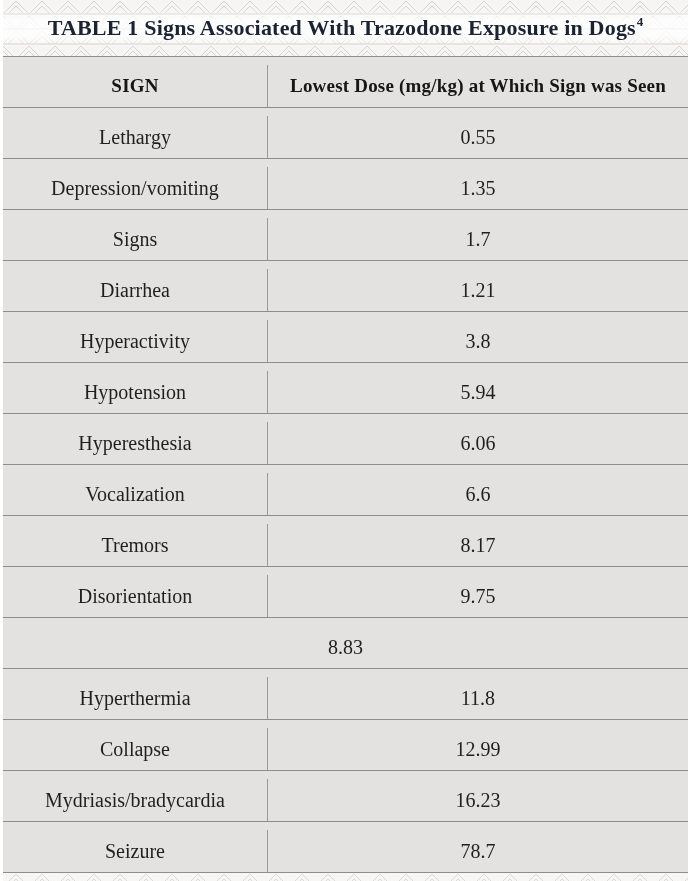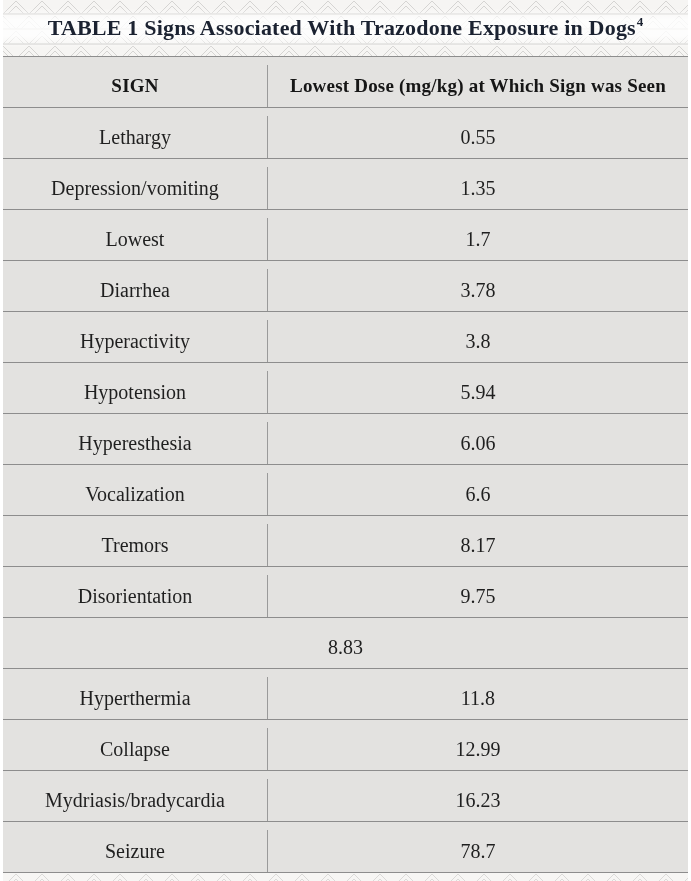--- a/index.html
+++ b/index.html
@@ -114,27 +114,27 @@
     <div class="cell sign-col">Lethargy</div>
     <div class="cell dose-col">0.55</div>
   </div>
 
   <div class="t-row">
     <div class="cell sign-col">Depression/vomiting</div>
     <div class="cell dose-col">1.35</div>
   </div>
 
   <div class="t-row">
-    <div class="cell sign-col">Lowest</div>
+    <div class="cell sign-col">Signs</div>
     <div class="cell dose-col">1.7</div>
   </div>
 
   <div class="t-row">
     <div class="cell sign-col">Diarrhea</div>
-    <div class="cell dose-col">3.78</div>
+    <div class="cell dose-col">1.21</div>
   </div>
 
   <div class="t-row">
     <div class="cell sign-col">Hyperactivity</div>
     <div class="cell dose-col">3.8</div>
   </div>
 
   <div class="t-row">
     <div class="cell sign-col">Hypotension</div>
     <div class="cell dose-col">5.94</div>

